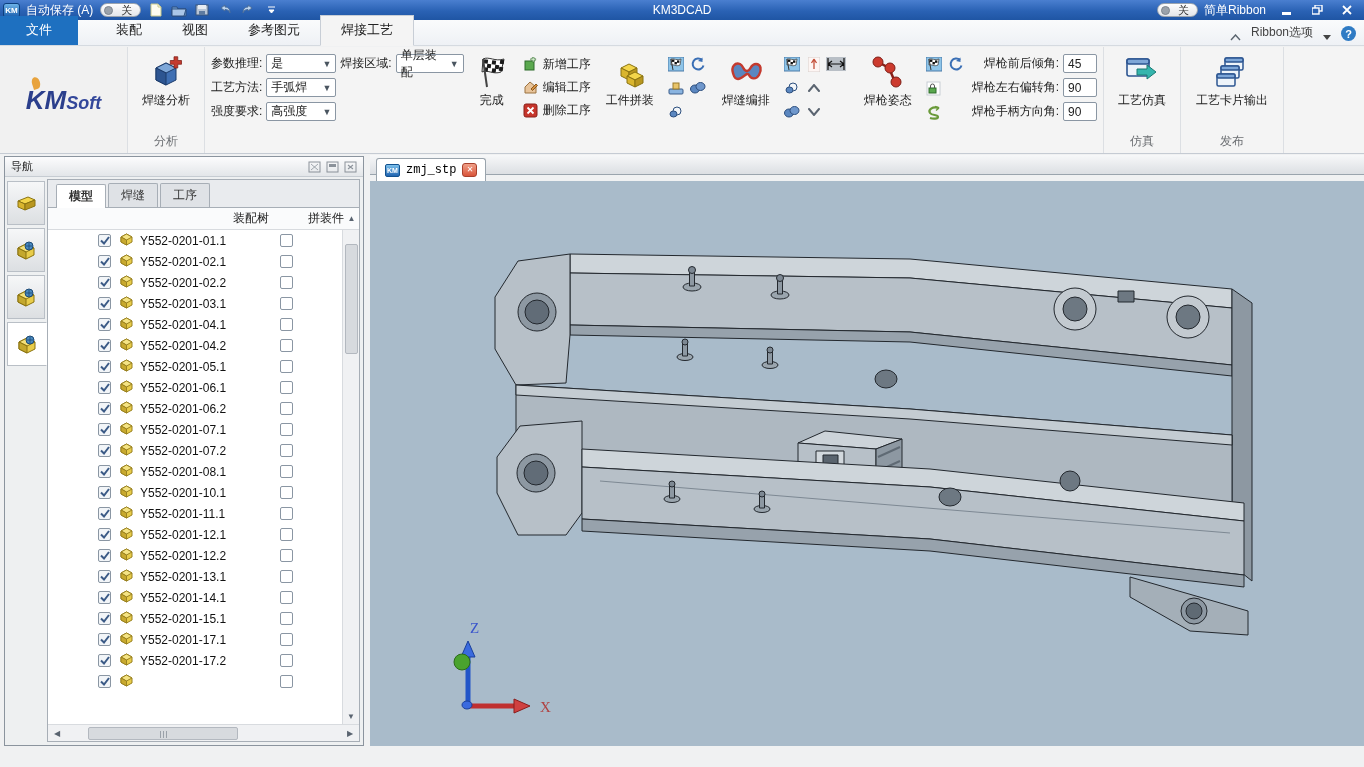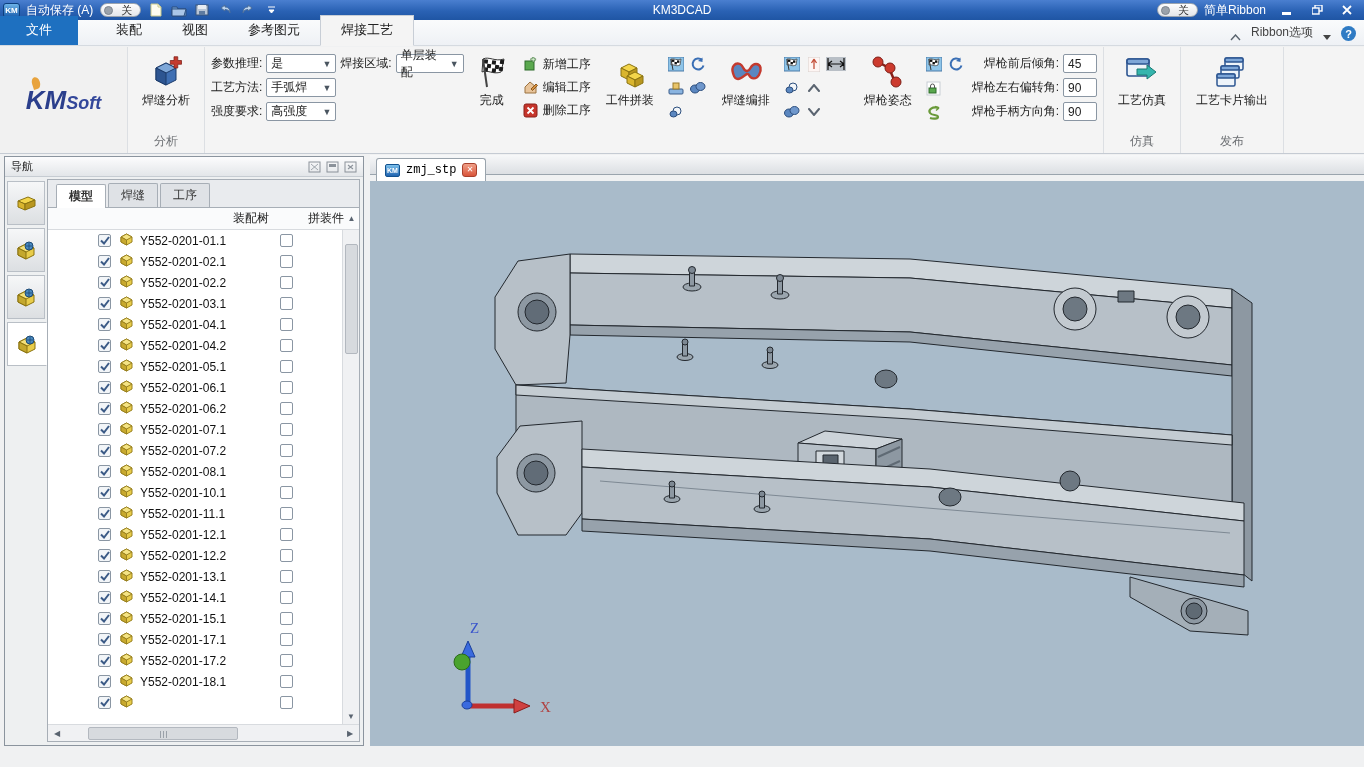--- a/index.html
+++ b/index.html
@@ -1004,40 +1004,20 @@
                 </svg>
     </span>
     <span style="width:8px"></span>
     <span>
       <svg width="15" height="14" viewBox="0 0 15 14">
                   <path d="M2 5 L7.5 2 L13 5 L13 10 L7.5 13 L2 10 Z" fill="#e8cc4a" stroke="#9a8220"></path>
                   <path d="M2 5 L7.5 8 L13 5 L7.5 2 Z" fill="#f5e484" stroke="#9a8220"></path>
                   <path d="M7.5 8 L7.5 13 L2 10 L2 5 Z" fill="#c8a92e" stroke="#9a8220"></path>
                 </svg>
     </span>
-    <span class="row-label">Y552-0201-18.1</span>
-    <span class="col2slot">
-                <span class="cb"></span>
-              </span>
-  </div>
-            <div class="tree-row">
-    <span class="indent"></span>
-    <span class="cb checked">
-      <svg width="10" height="9" viewBox="0 0 10 9" style="display:block">
-                  <path d="M1 4.5 L4 7.5 L9 1" fill="none" stroke="#3b5a86" stroke-width="2"></path>
-                </svg>
-    </span>
-    <span style="width:8px"></span>
-    <span>
-      <svg width="15" height="14" viewBox="0 0 15 14">
-                  <path d="M2 5 L7.5 2 L13 5 L13 10 L7.5 13 L2 10 Z" fill="#e8cc4a" stroke="#9a8220"></path>
-                  <path d="M2 5 L7.5 8 L13 5 L7.5 2 Z" fill="#f5e484" stroke="#9a8220"></path>
-                  <path d="M7.5 8 L7.5 13 L2 10 L2 5 Z" fill="#c8a92e" stroke="#9a8220"></path>
-                </svg>
-    </span>
     <span class="row-label"></span>
     <span class="col2slot">
                 <span class="cb"></span>
               </span>
   </div>
           </div>
         <div class="vscroll">
           <div class="vthumb"></div>
           <div style="flex:1"></div>
           <span class="scroll-arrow" style="border:none;background:none">▼</span>

